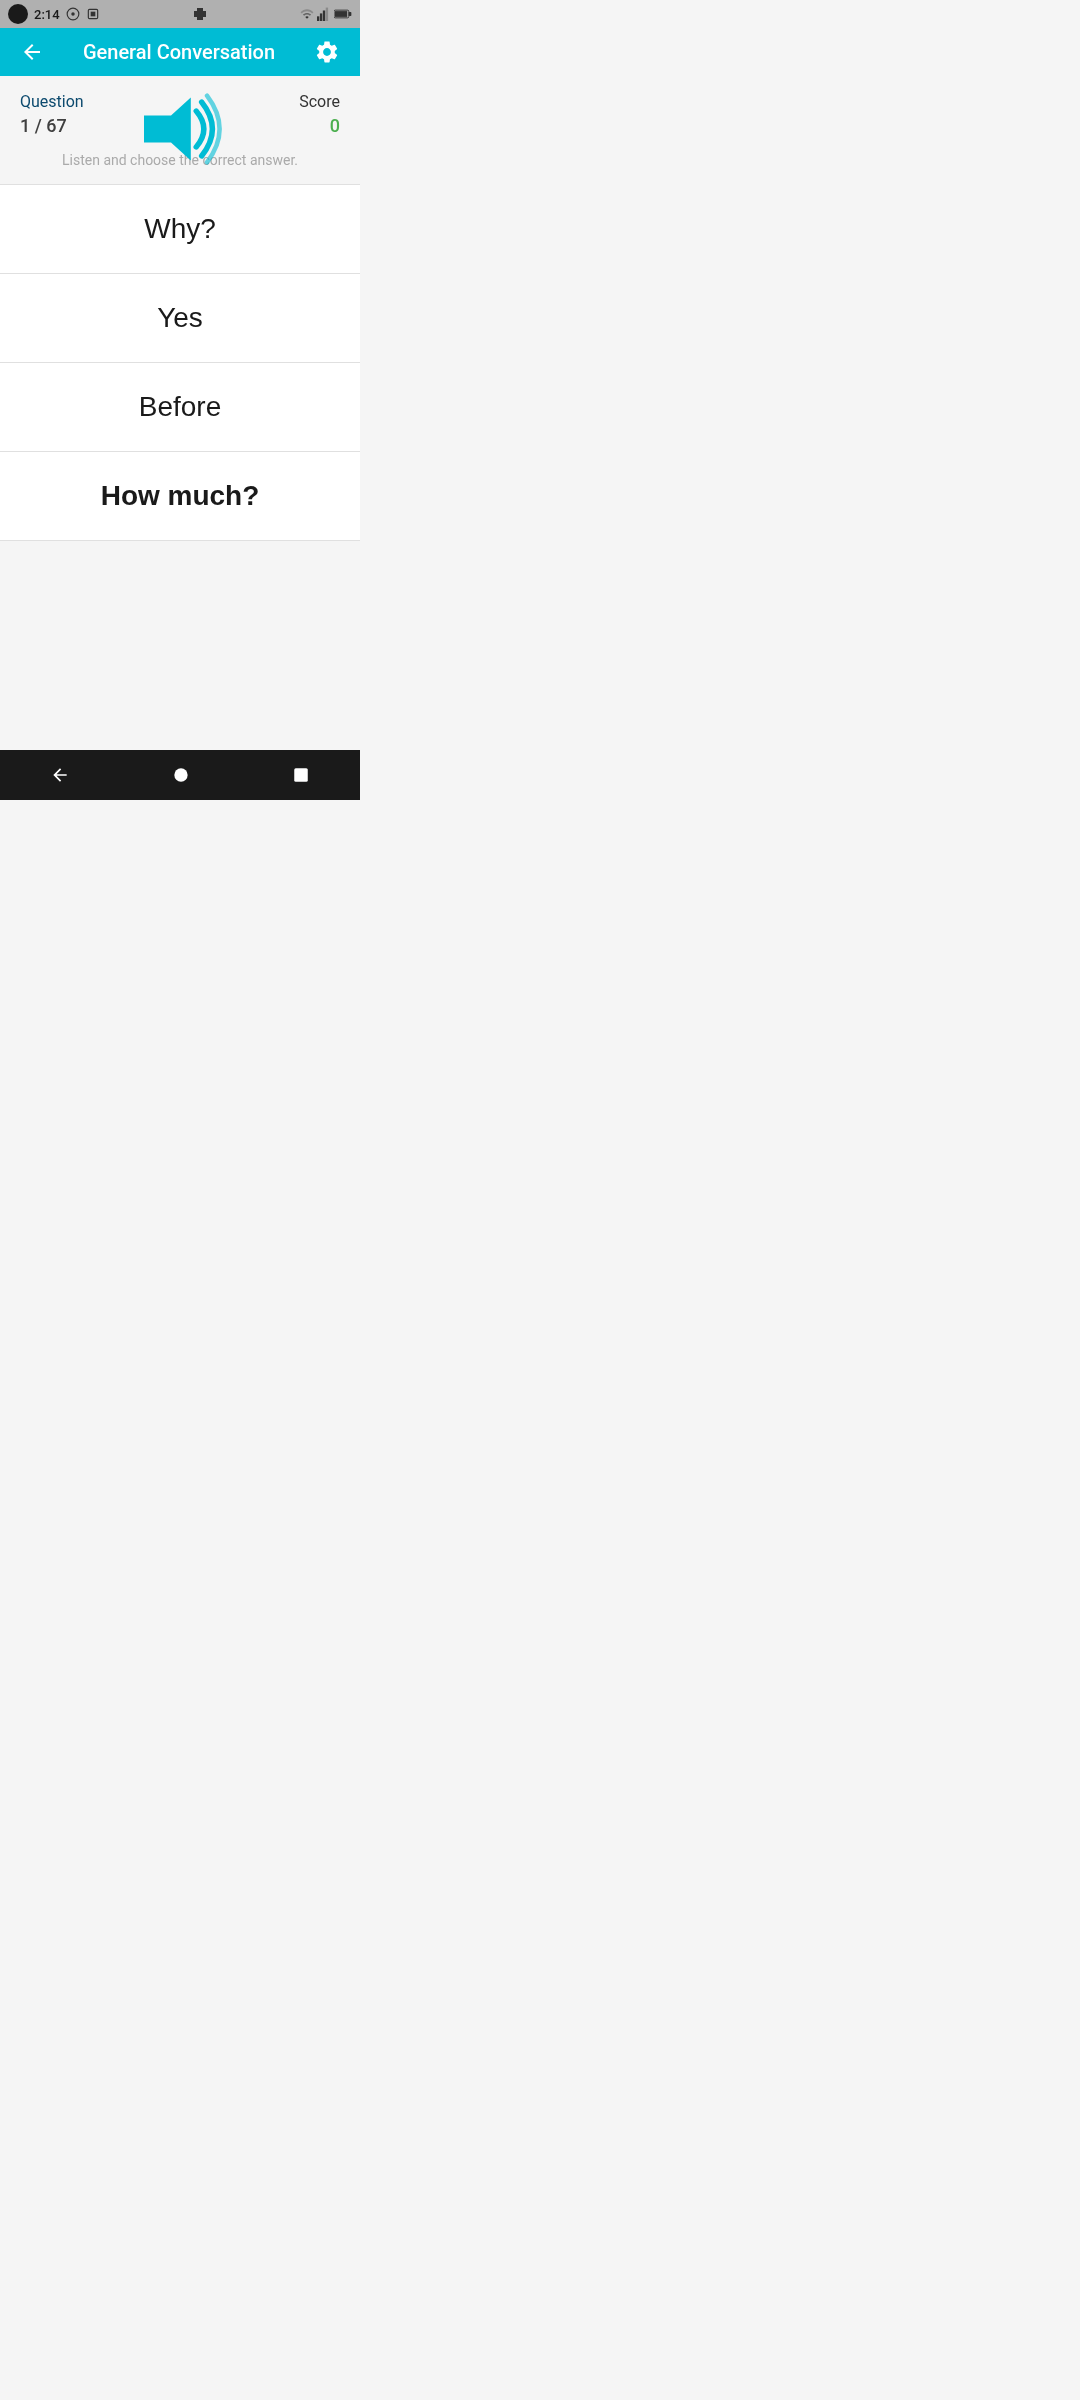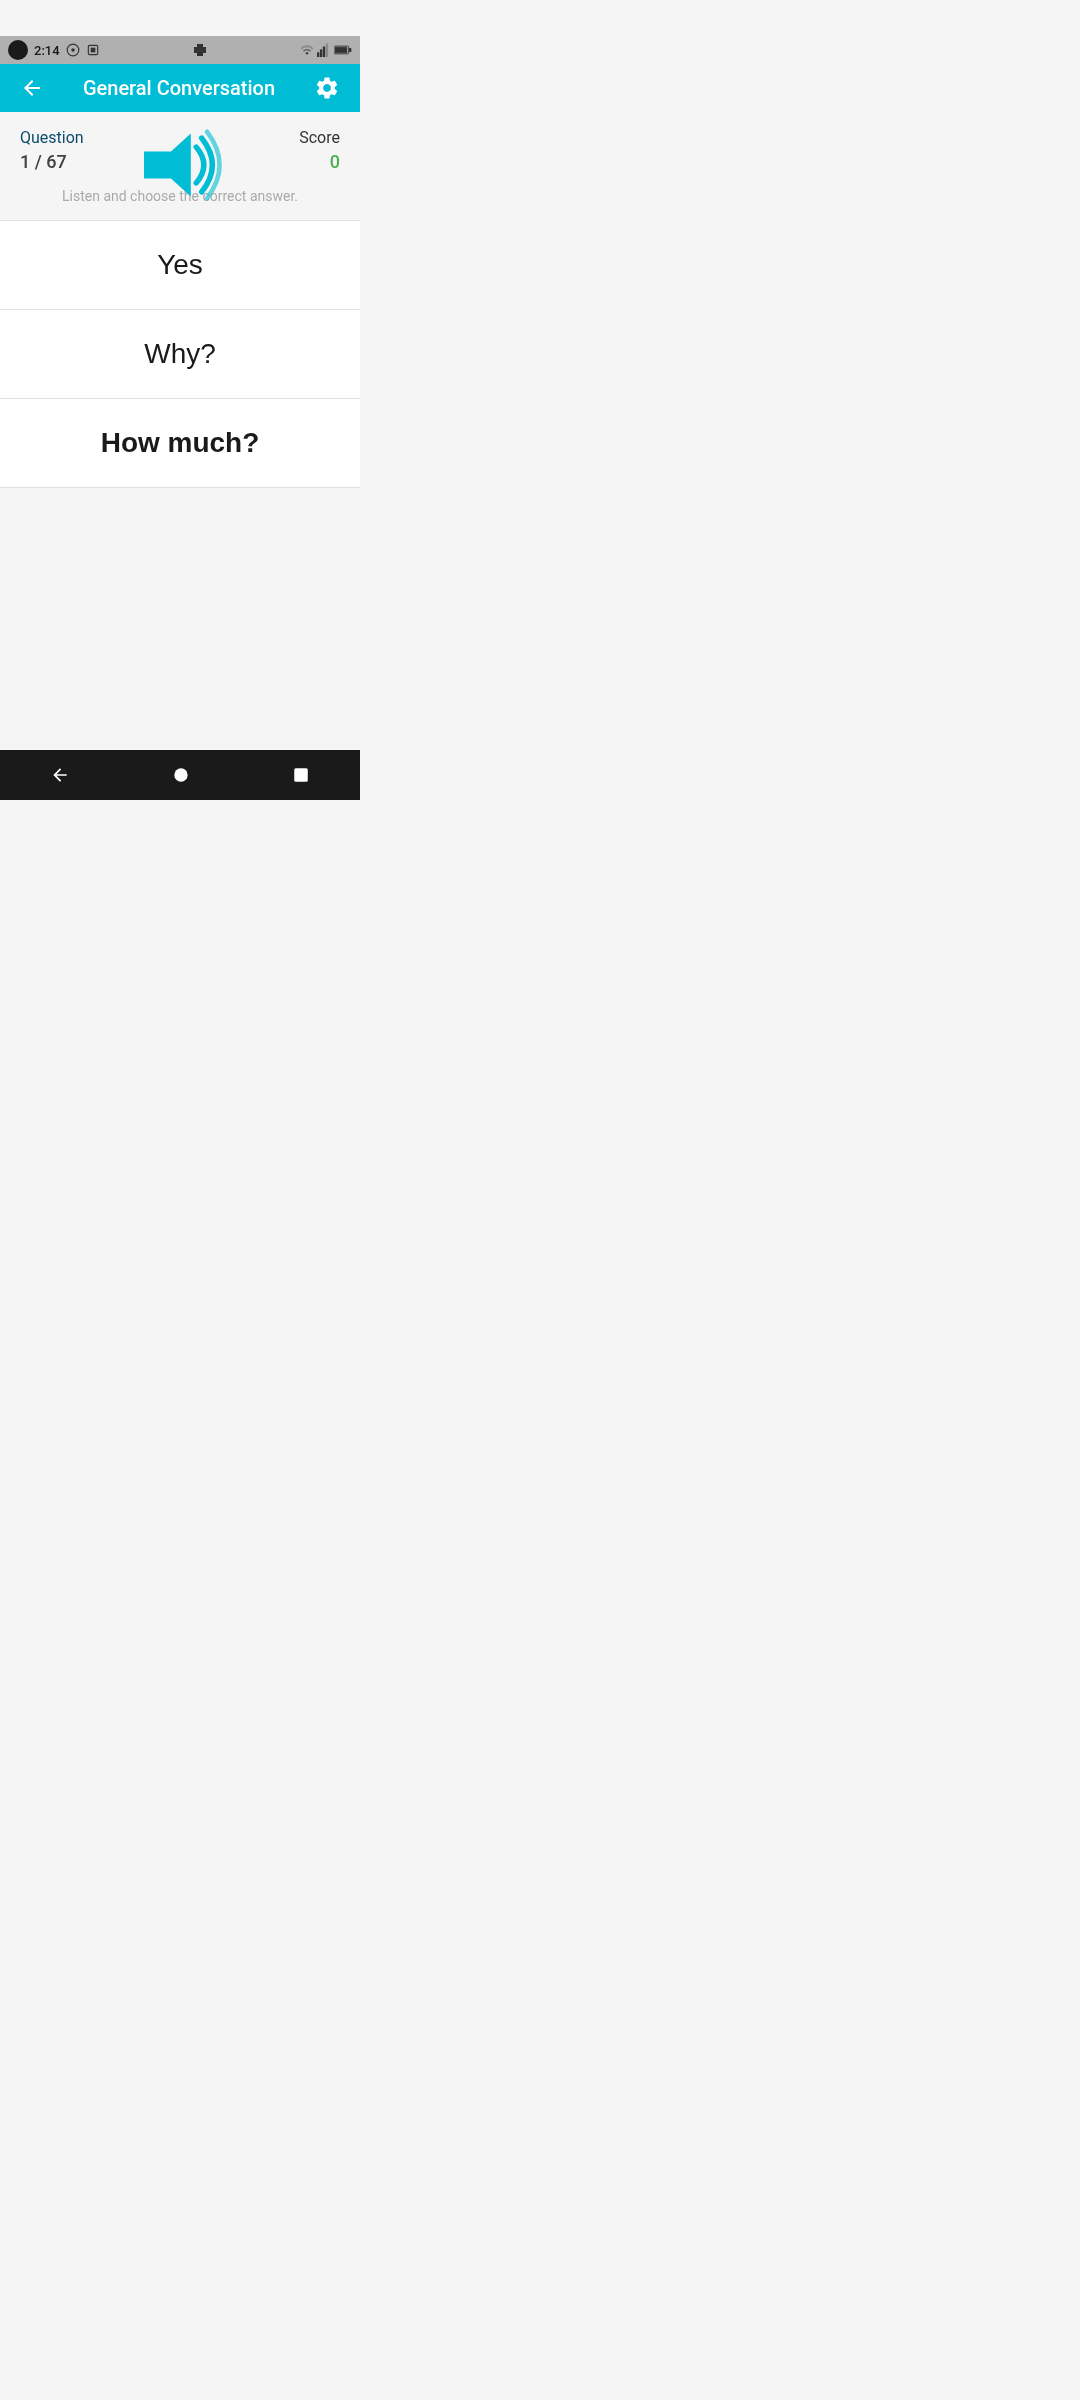--- a/index.html
+++ b/index.html
@@ -21,21 +21,20 @@
 
     
     .status-bar {
       background: #b0b0b0;
       height: 28px;
       display: flex;
       align-items: center;
       padding: 0 8px;
       justify-content: space-between;
       flex-shrink: 0;
-      margin-top: 36px;
     }
 
     .status-left {
       display: flex;
       align-items: center;
       gap: 6px;
     }
 
     .status-circle {
       width: 20px;
@@ -310,22 +309,23 @@
 
     <div class="score-block">
       <span class="score-label">Score</span>
       <span class="score-value">0</span>
     </div>
   </div>
 
   <div class="instruction-text">Listen and choose the correct answer.</div>
 
   <div class="options-container">
+    <button class="option-btn">Why?</button>
     <button class="option-btn">Yes</button>
-    <button class="option-btn">Why?</button>
+    <button class="option-btn">Before</button>
     <button class="option-btn">How much?</button>
   </div>
 
 </div>
 
 <div class="nav-bar">
   <button class="nav-btn">
     <svg width="20" height="20" viewBox="0 0 24 24" fill="white">
       <path d="M20 11H7.83l5.59-5.59L12 4l-8 8 8 8 1.41-1.41L7.83 13H20v-2z"></path>
     </svg>

